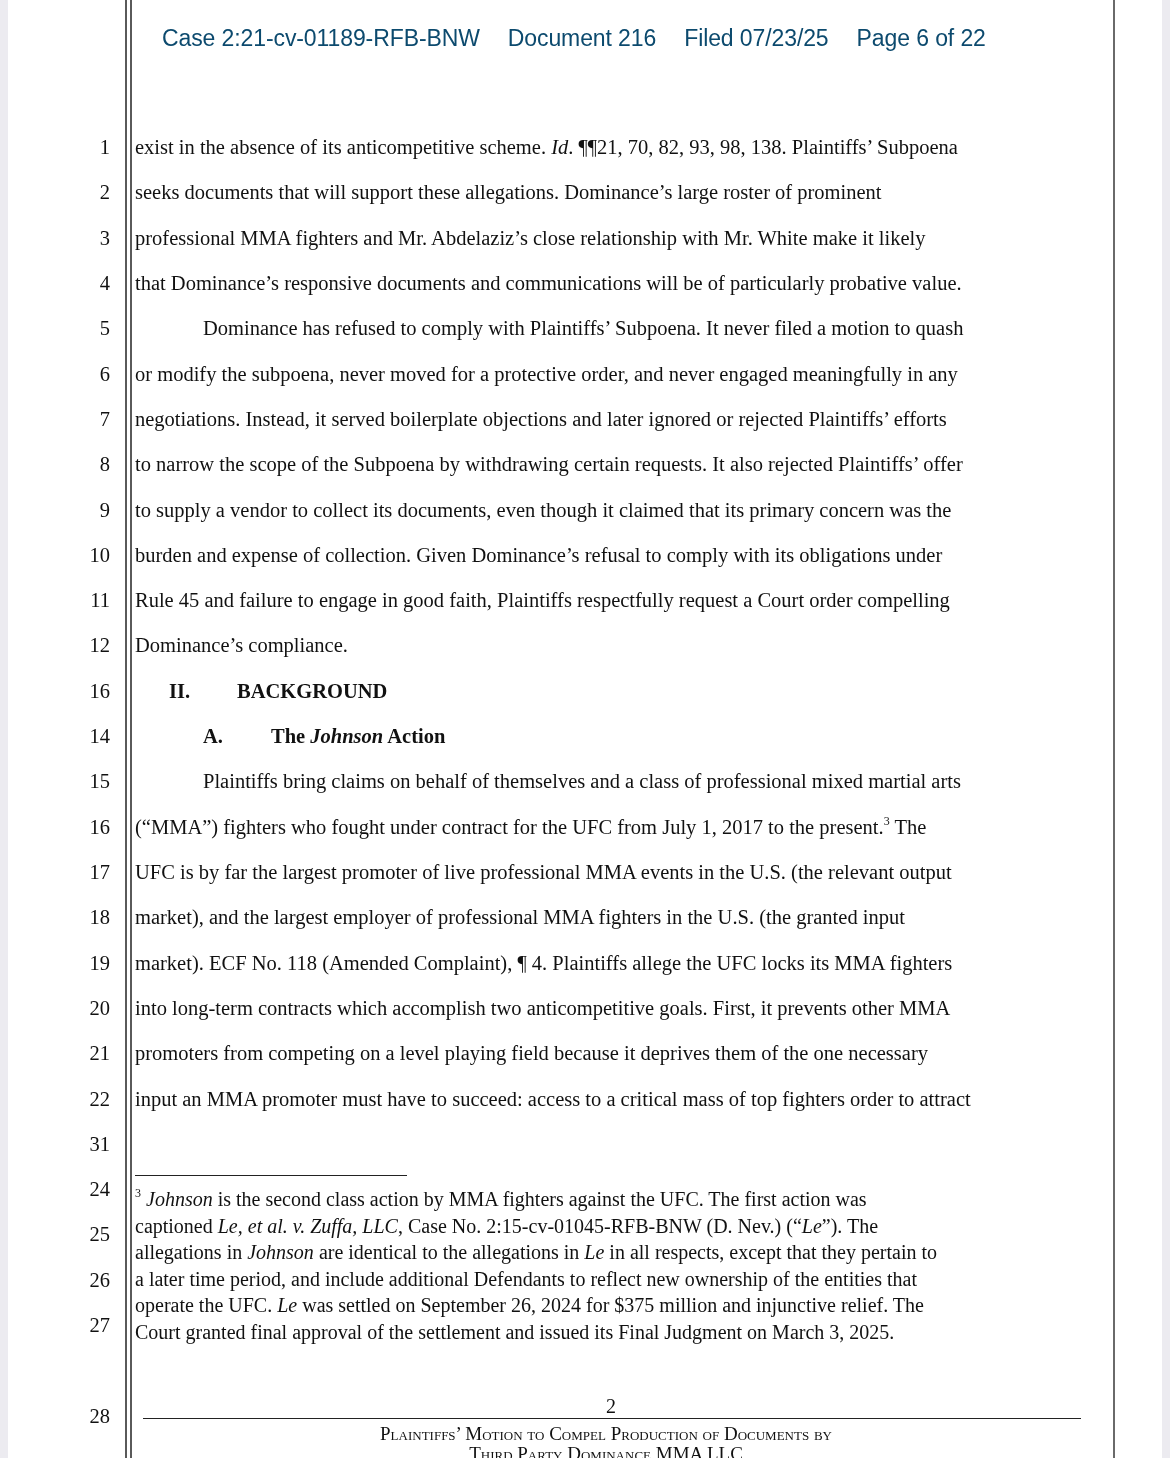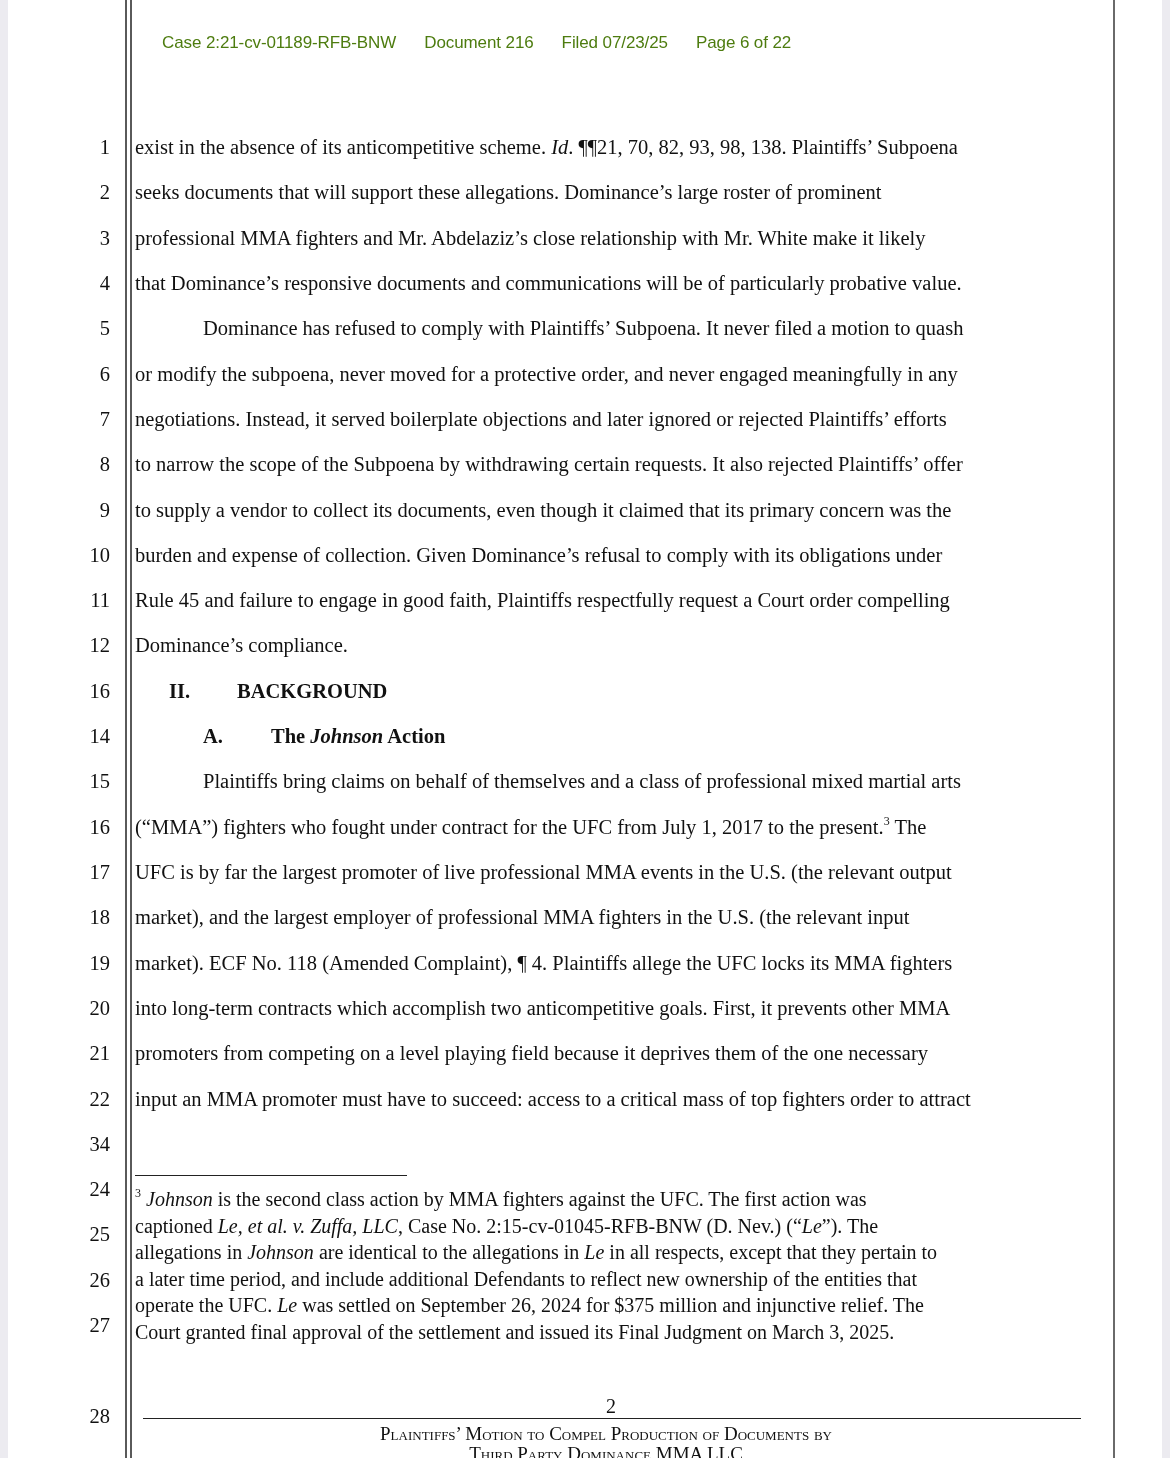--- a/index.html
+++ b/index.html
@@ -11,23 +11,23 @@
   }
   .page {
     position:absolute; left:8px; top:0; width:1154px; height:1458px;
     background:#ffffff;
   }
   .rule-left-1 { position:absolute; left:117px; top:0; width:2px; height:1458px; background:#5a5a5a; }
   .rule-left-2 { position:absolute; left:122px; top:0; width:2px; height:1458px; background:#5a5a5a; }
   .rule-right  { position:absolute; left:1105px; top:0; width:2px; height:1458px; background:#6a6a6a; }
 
   .stamp {
-    position:absolute; top:33px; left:162px;
+    position:absolute; top:25px; left:162px;
     font-family:"Liberation Sans", sans-serif;
-    font-size:17px; color:#4d7c0f; white-space:nowrap;
+    font-size:23px; color:#0c4a6e; white-space:nowrap;
     letter-spacing:-0.1px;
   }
   .stamp span { margin-right:28px; }
 
   .lnum {
     position:absolute; left:70px; width:40px; text-align:right;
     font-size:20.5px; line-height:24px;
   }
   .line {
     position:absolute; left:135px; white-space:nowrap;
@@ -84,21 +84,21 @@
   <div class="lnum" style="top:679px">16</div>
   <div class="lnum" style="top:724px">14</div>
   <div class="lnum" style="top:769px">15</div>
   <div class="lnum" style="top:815px">16</div>
   <div class="lnum" style="top:860px">17</div>
   <div class="lnum" style="top:905px">18</div>
   <div class="lnum" style="top:951px">19</div>
   <div class="lnum" style="top:996px">20</div>
   <div class="lnum" style="top:1041px">21</div>
   <div class="lnum" style="top:1087px">22</div>
-  <div class="lnum" style="top:1132px">34</div>
+  <div class="lnum" style="top:1132px">31</div>
   <div class="lnum" style="top:1177px">24</div>
   <div class="lnum" style="top:1222px">25</div>
   <div class="lnum" style="top:1268px">26</div>
   <div class="lnum" style="top:1313px">27</div>
   <div class="lnum" style="top:1404px">28</div>
 </div>
 
 <div>
   <div class="line" style="top:135px"><span>exist in the absence of its anticompetitive scheme. </span><i>Id</i><span>. ¶¶21, 70, 82, 93, 98, 138. Plaintiffs’ Subpoena</span></div>
   <div class="line" style="top:180px">seeks documents that will support these allegations. Dominance’s large roster of prominent</div>
@@ -115,21 +115,21 @@
 
   <div class="line heading h2-num" style="top:679px">II.</div>
   <div class="line heading h2-txt" style="top:679px">BACKGROUND</div>
 
   <div class="line heading h3-num" style="top:724px">A.</div>
   <div class="line heading h3-txt" style="top:724px"><span>The </span><i>Johnson</i><span> Action</span></div>
 
   <div class="line indent" style="top:769px">Plaintiffs bring claims on behalf of themselves and a class of professional mixed martial arts</div>
   <div class="line" style="top:815px"><span>(“MMA”) fighters who fought under contract for the UFC from July 1, 2017 to the present.</span><sup>3</sup><span> The</span></div>
   <div class="line" style="top:860px">UFC is by far the largest promoter of live professional MMA events in the U.S. (the relevant output</div>
-  <div class="line" style="top:905px">market), and the largest employer of professional MMA fighters in the U.S. (the relevant input</div>
+  <div class="line" style="top:905px">market), and the largest employer of professional MMA fighters in the U.S. (the granted input</div>
   <div class="line" style="top:951px">market). ECF No. 118 (Amended Complaint), ¶ 4. Plaintiffs allege the UFC locks its MMA fighters</div>
   <div class="line" style="top:996px">into long-term contracts which accomplish two anticompetitive goals. First, it prevents other MMA</div>
   <div class="line" style="top:1041px">promoters from competing on a level playing field because it deprives them of the one necessary</div>
   <div class="line" style="top:1087px">input an MMA promoter must have to succeed: access to a critical mass of top fighters order to attract</div>
 </div>
 
 <div class="fn-rule"></div>
 <div>
   <div class="fn" style="top:1187px"><sup>3</sup> <i>Johnson</i><span> is the second class action by MMA fighters against the UFC. The first action was</span></div>
   <div class="fn" style="top:1214px"><span>captioned </span><i>Le, et al. v. Zuffa, LLC</i><span>, Case No. 2:15-cv-01045-RFB-BNW (D. Nev.) (“</span><i>Le</i><span>”). The</span></div>

